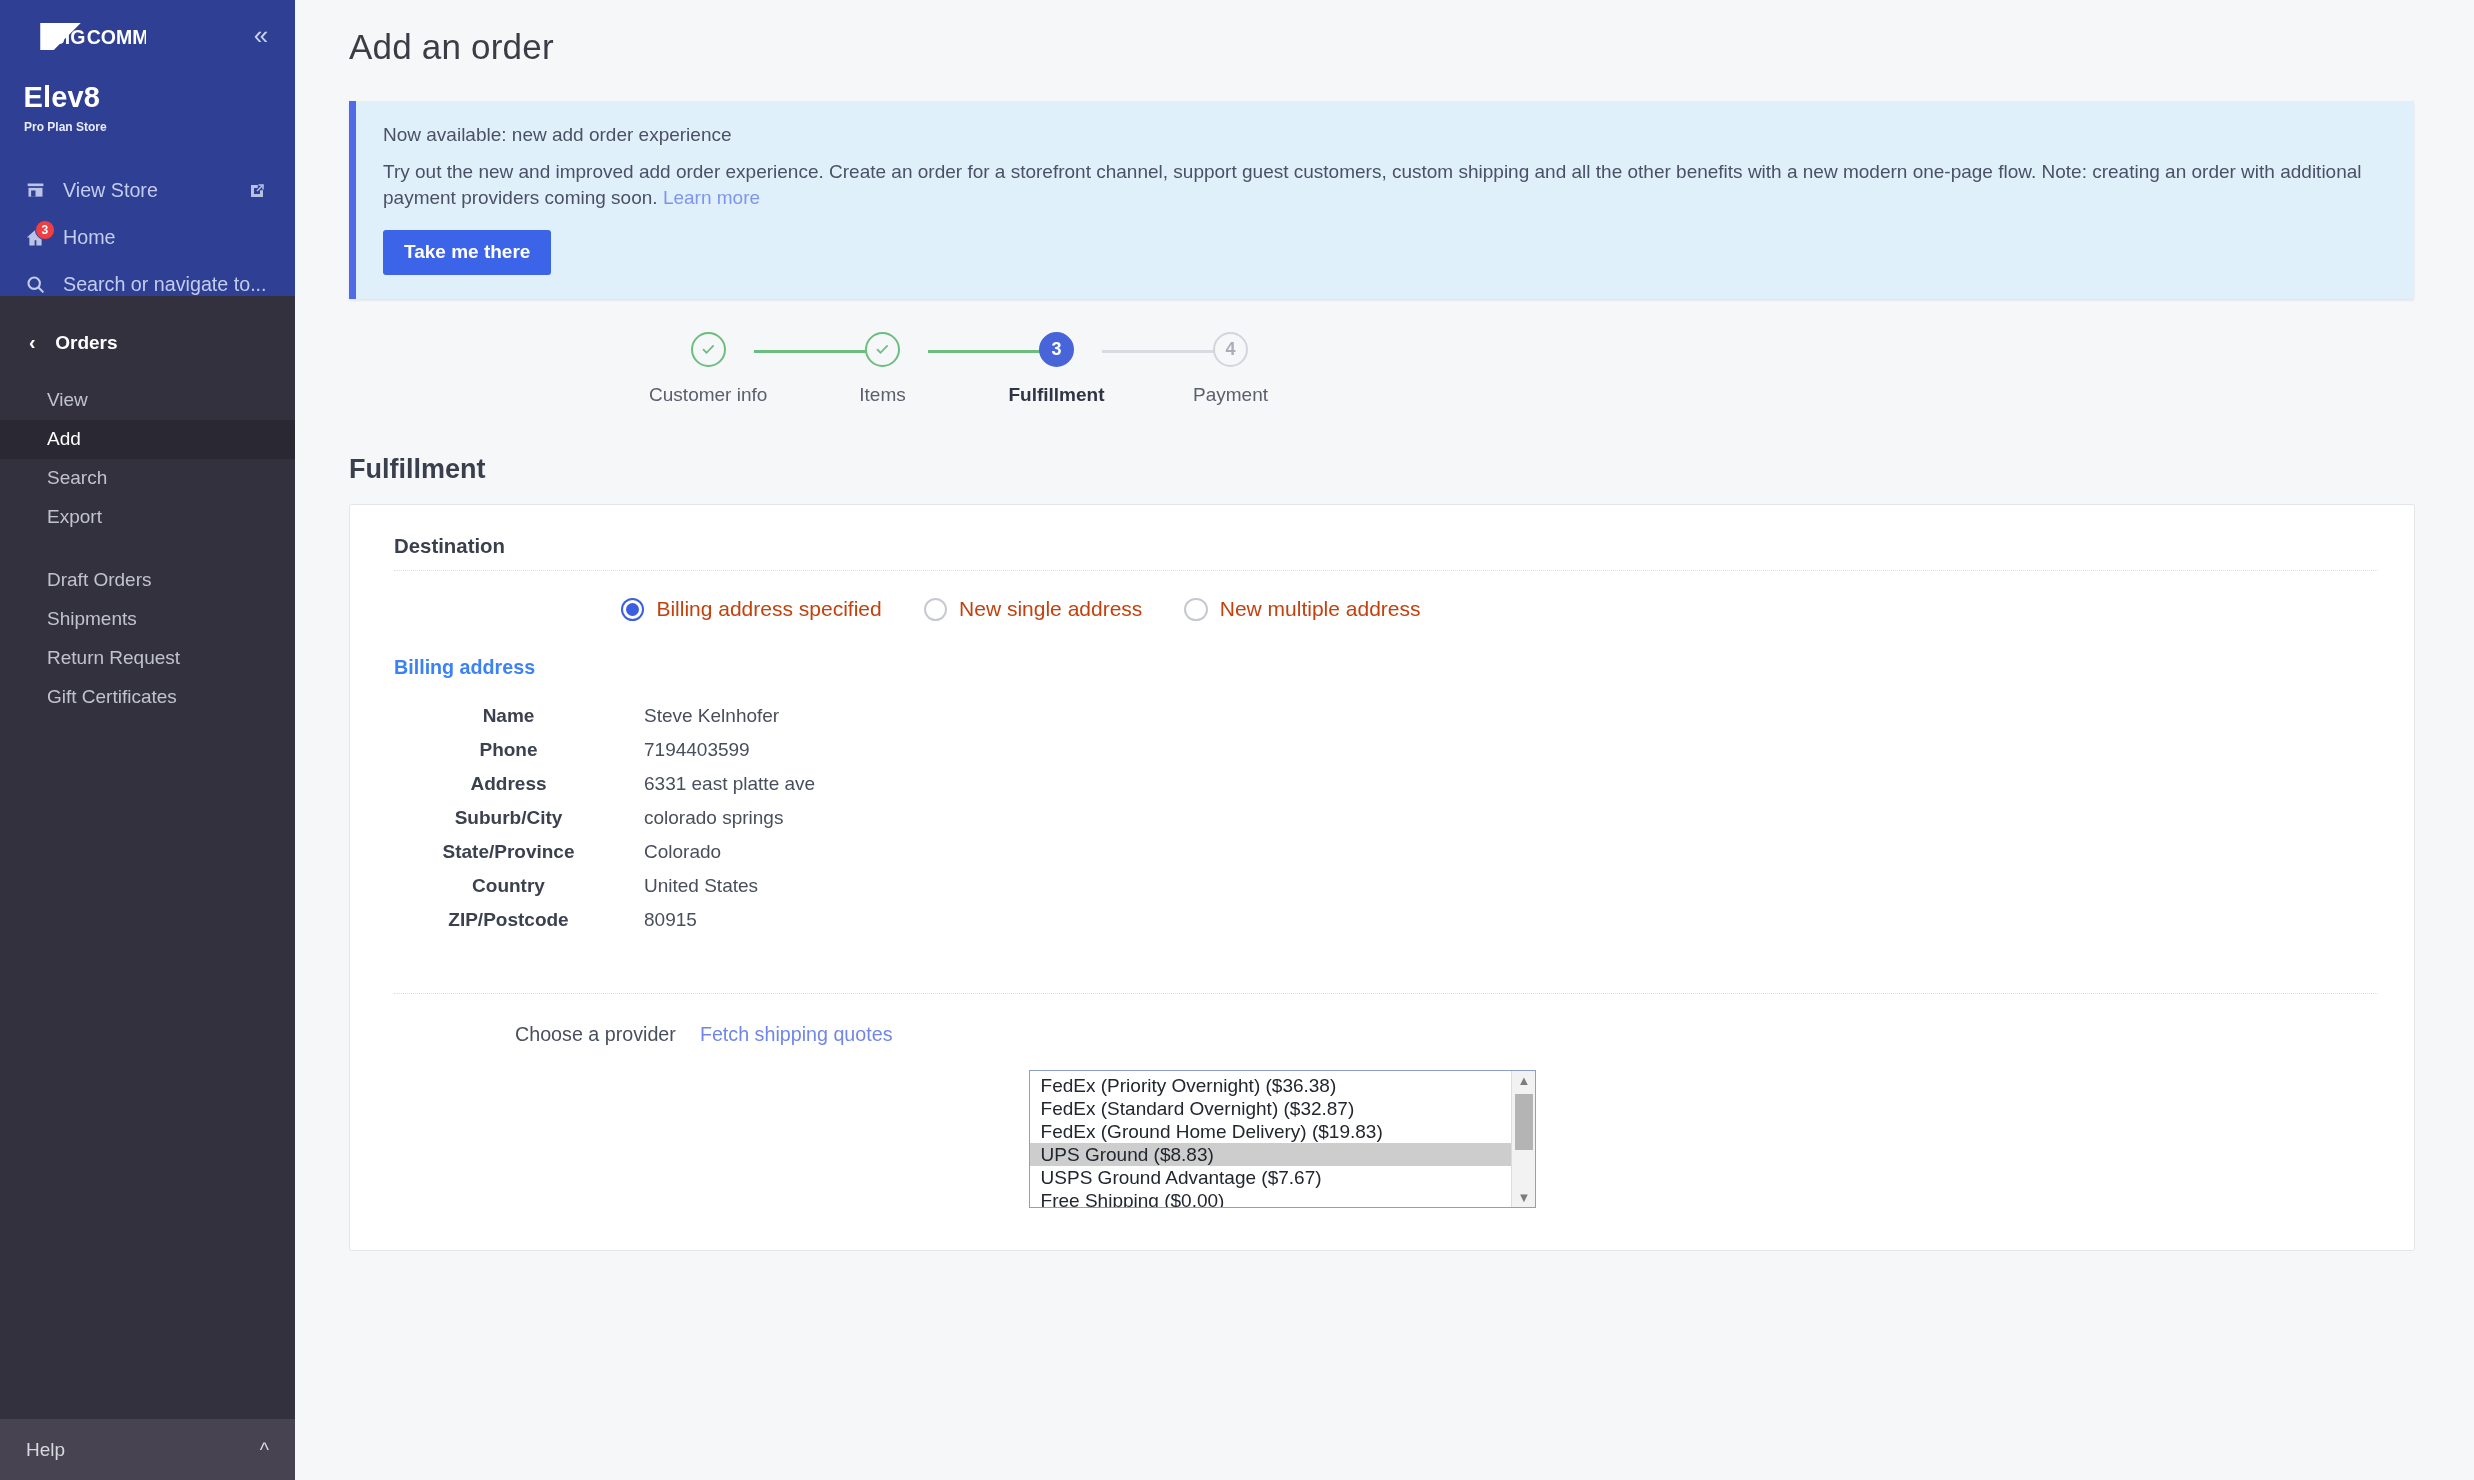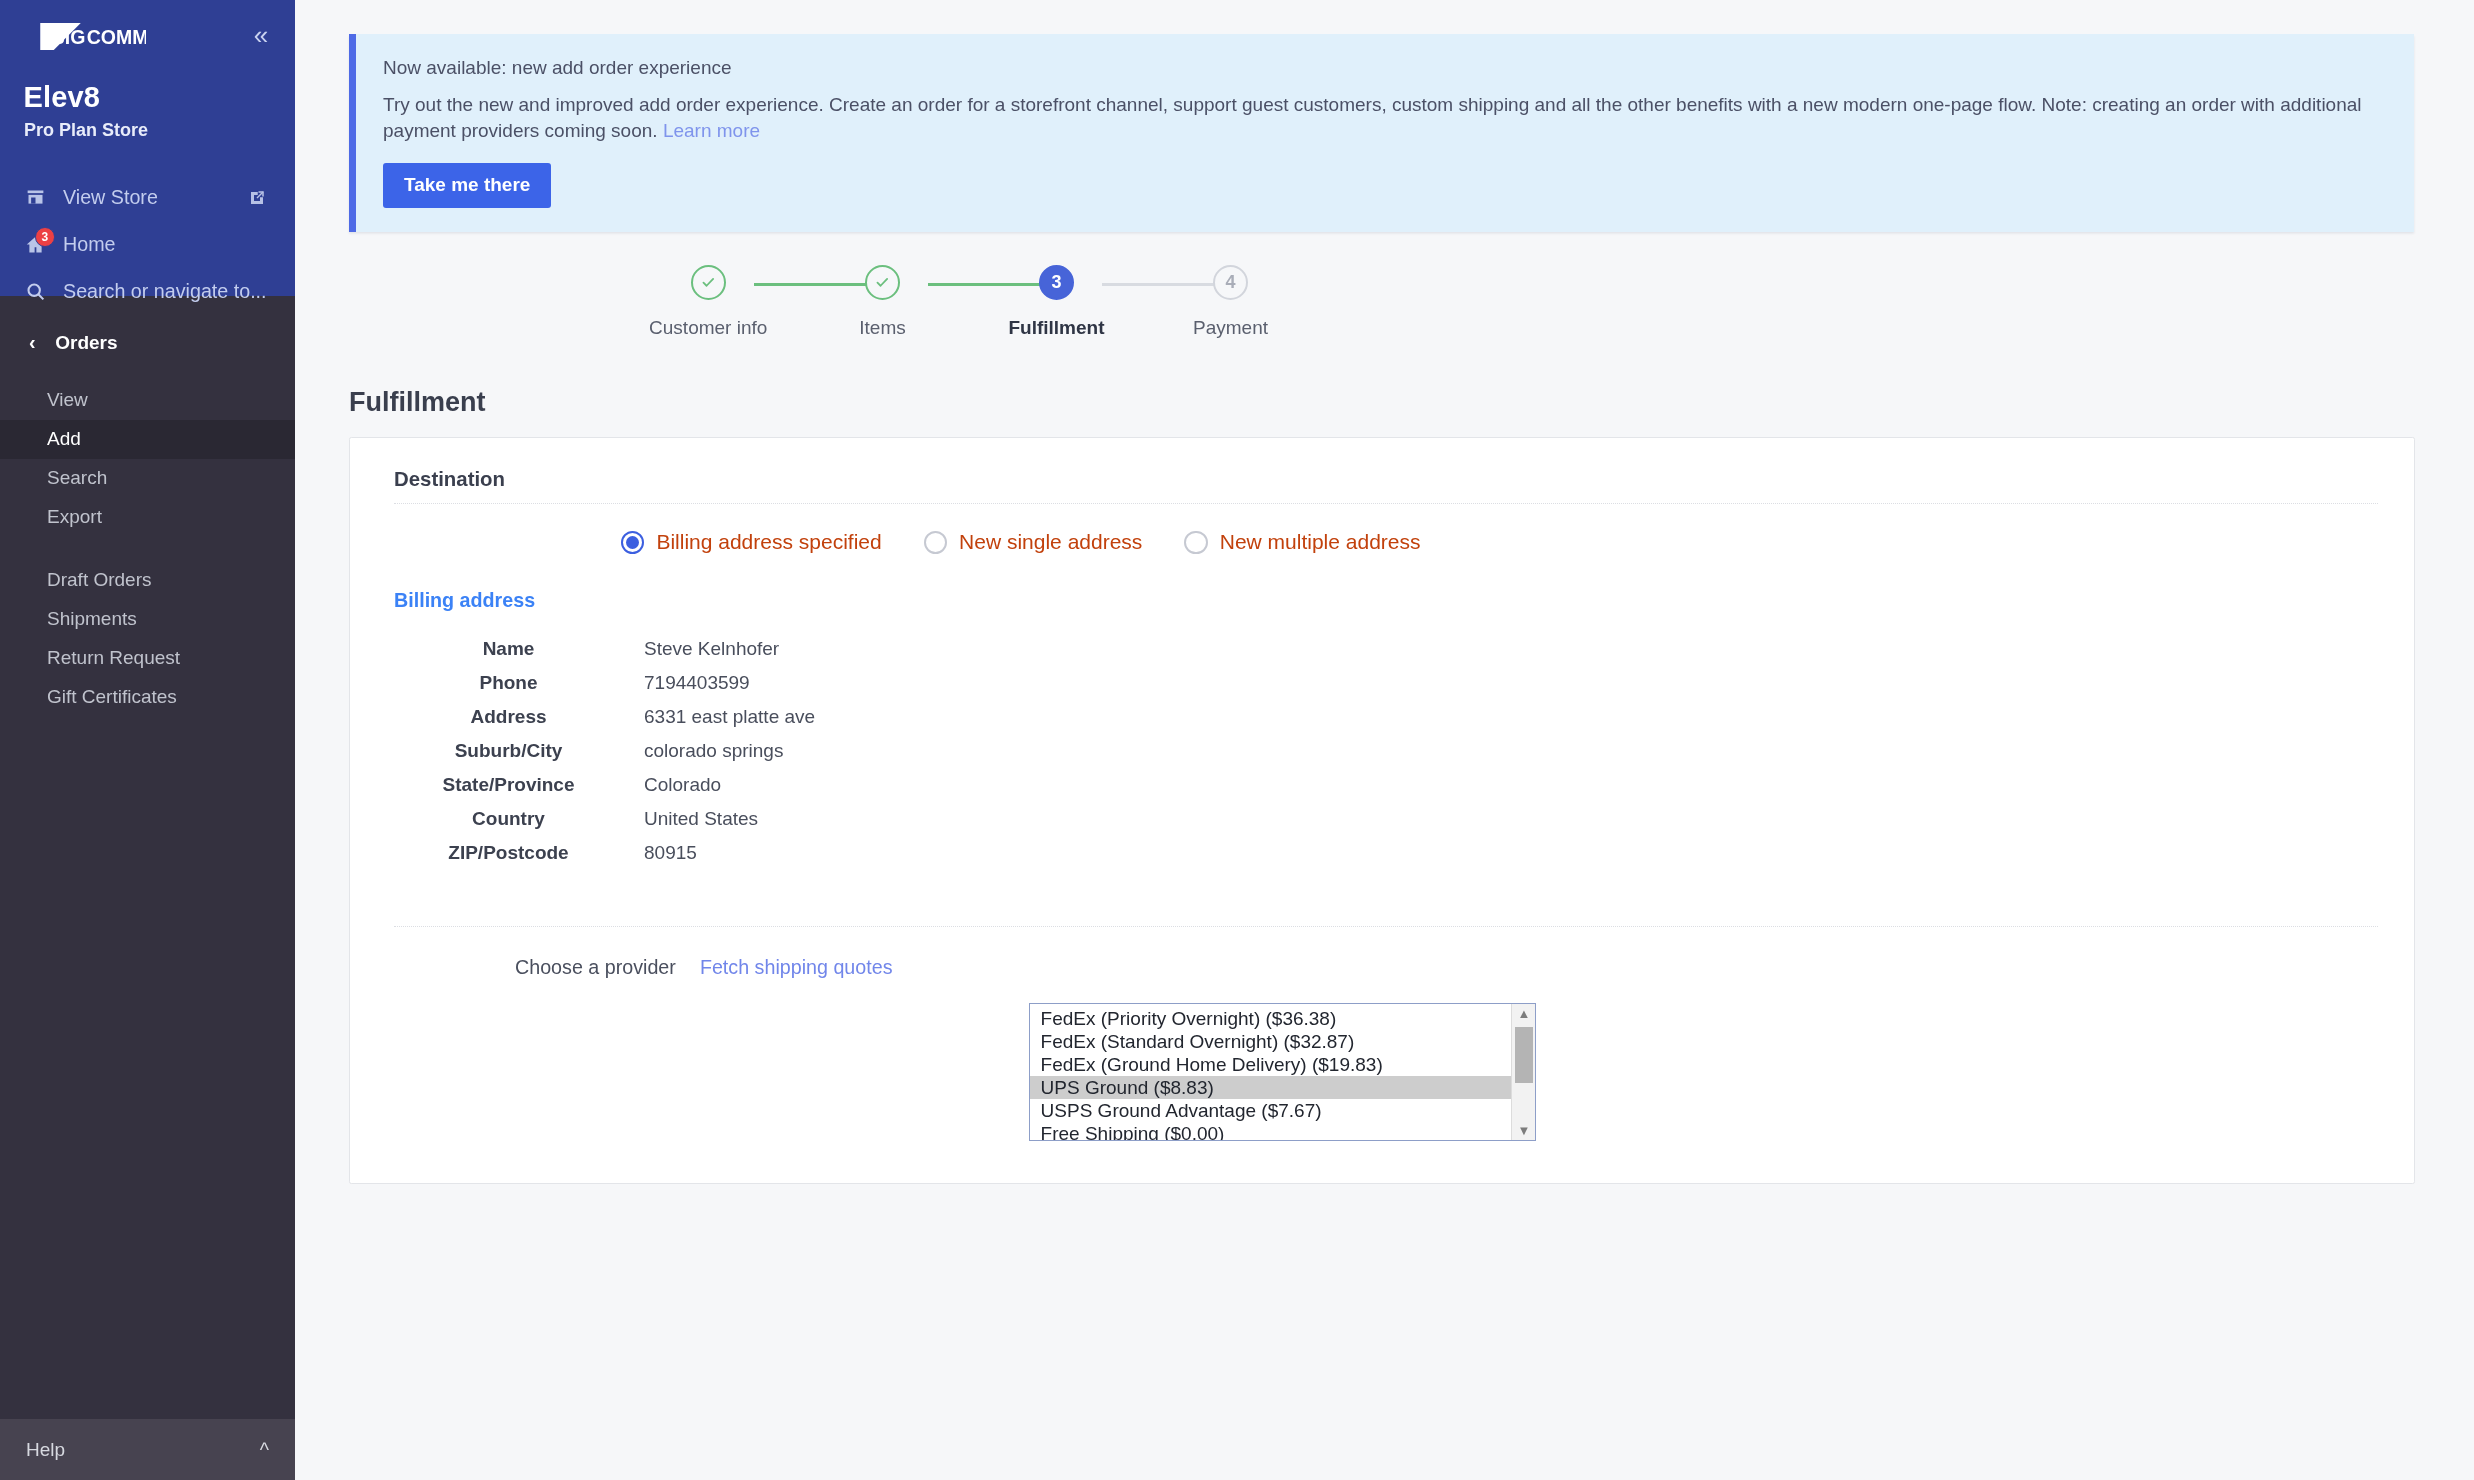--- a/index.html
+++ b/index.html
@@ -27,21 +27,21 @@
   .collapse-btn {
     color: #c9d2f0; font-size: 26px; line-height: 1;
     cursor: pointer; padding: 0 4.5px; font-weight: 300;
     letter-spacing: -3.8px;
   }
   .store-name {
     color: #ffffff; font-size: 29px; font-weight: 700;
     padding: 27px 0 0 23.4px; letter-spacing: 0.2px;
   }
   .store-plan {
-    color: #e8ecfa; font-size: 18px; font-weight: 700;
+    color: #e8ecfa; font-size: 12px; font-weight: 700;
     padding: 6px 0 0 24px;
   }
   .sb-links { padding-top: 33px; }
   .sb-link {
     display: flex; align-items: center; height: 47px;
     padding: 0 27px 0 24px; color: #c3cdee; font-size: 19.7px;
     cursor: pointer; position: relative;
   }
   .sb-link .lbl { margin-left: 16px; }
   .sb-link .ext { margin-left: auto; opacity: .92; }
@@ -299,20 +299,21 @@
     </div>
 
     <div class="sb-help">
       <span>Help</span>
       <span class="chev">^</span>
     </div>
   </aside>
 
   <main class="main">
 
+    <h1 class="page-title">Add an order</h1>
 
     <div class="banner">
       <div class="banner-title">Now available: new add order experience</div>
       <div class="banner-body">
         <span>Try out the new and improved add order experience. Create an order for a storefront channel, support guest customers, custom shipping and all the other benefits with a new modern one-page flow. Note: creating an order with additional payment providers coming soon.</span>
         <a href="#">Learn more</a>
       </div>
       <button class="banner-btn">Take me there</button>
     </div>
 

